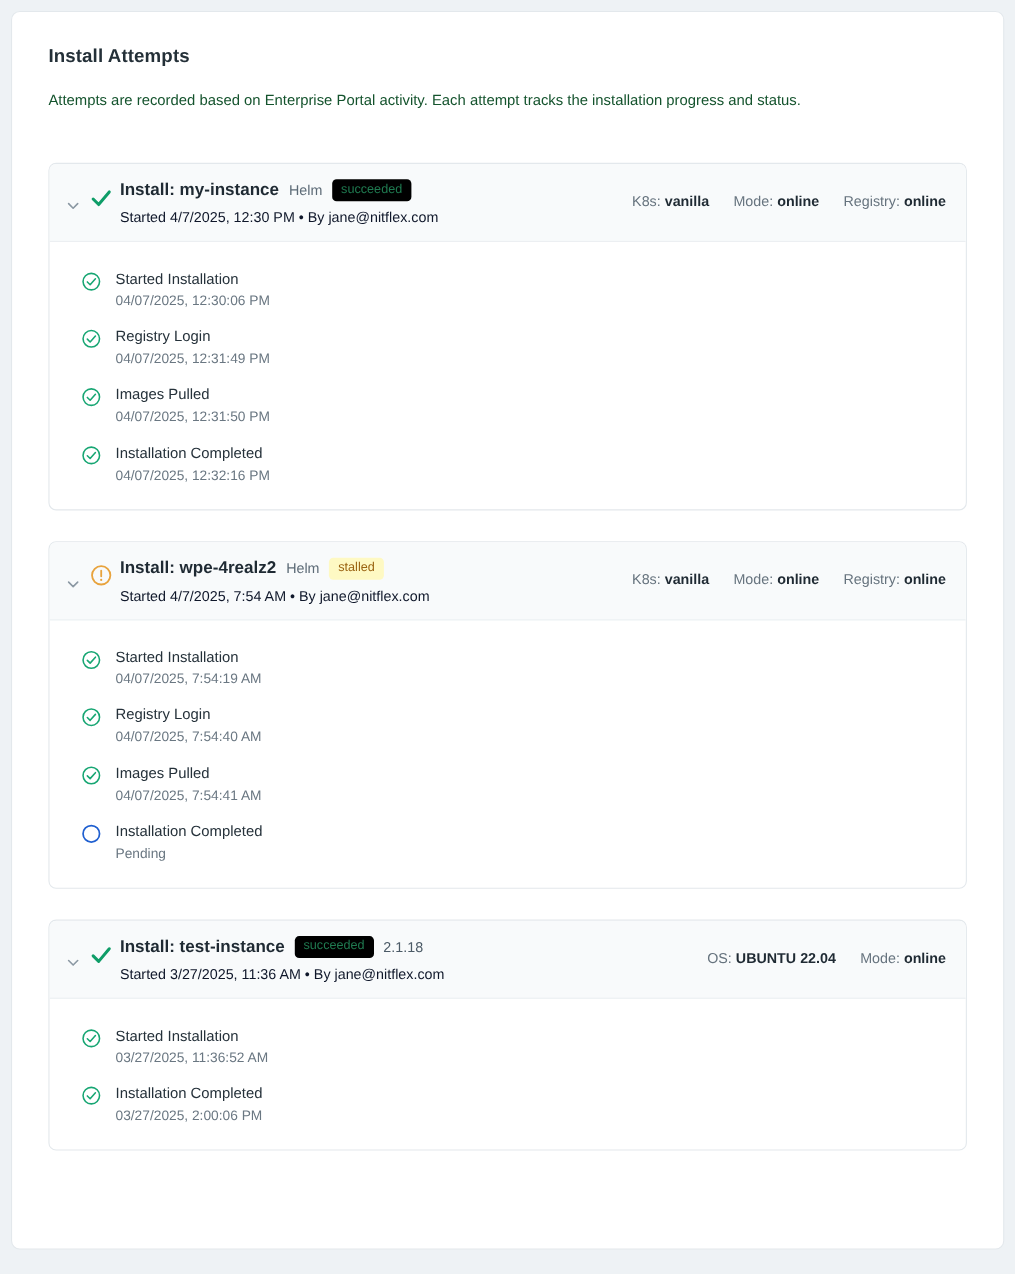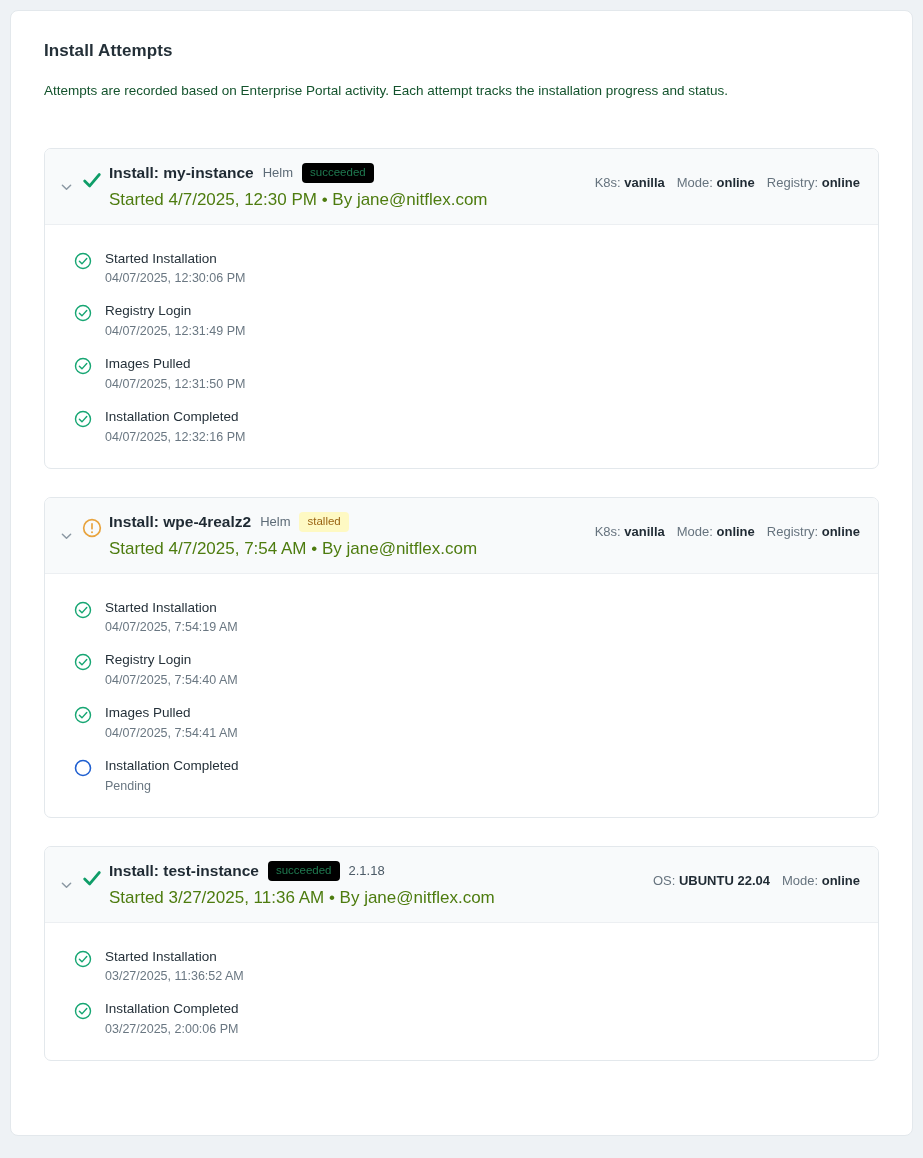--- a/index.html
+++ b/index.html
@@ -129,30 +129,30 @@
   }
   .badge-succeeded {
     background: #000000;
     color: #1f7a50;
   }
   .badge-stalled {
     background: #fef9c3;
     color: #9a6311;
   }
   .started-line {
-    font-size: 17px;
-    color: #4d7c0f;
+    font-size: 13px;
+    color: #0f172a;
     margin-top: 7px;
   }
 
   .header-meta {
     flex: 0 0 auto;
     display: flex;
     align-items: center;
-    gap: 12px;
+    gap: 22px;
     font-size: 13px;
     color: #66737e;
     padding-top: 12px;
     padding-right: 2px;
     white-space: nowrap;
   }
   .header-meta b {
     color: #1f2a33;
     font-weight: 700;
   }

